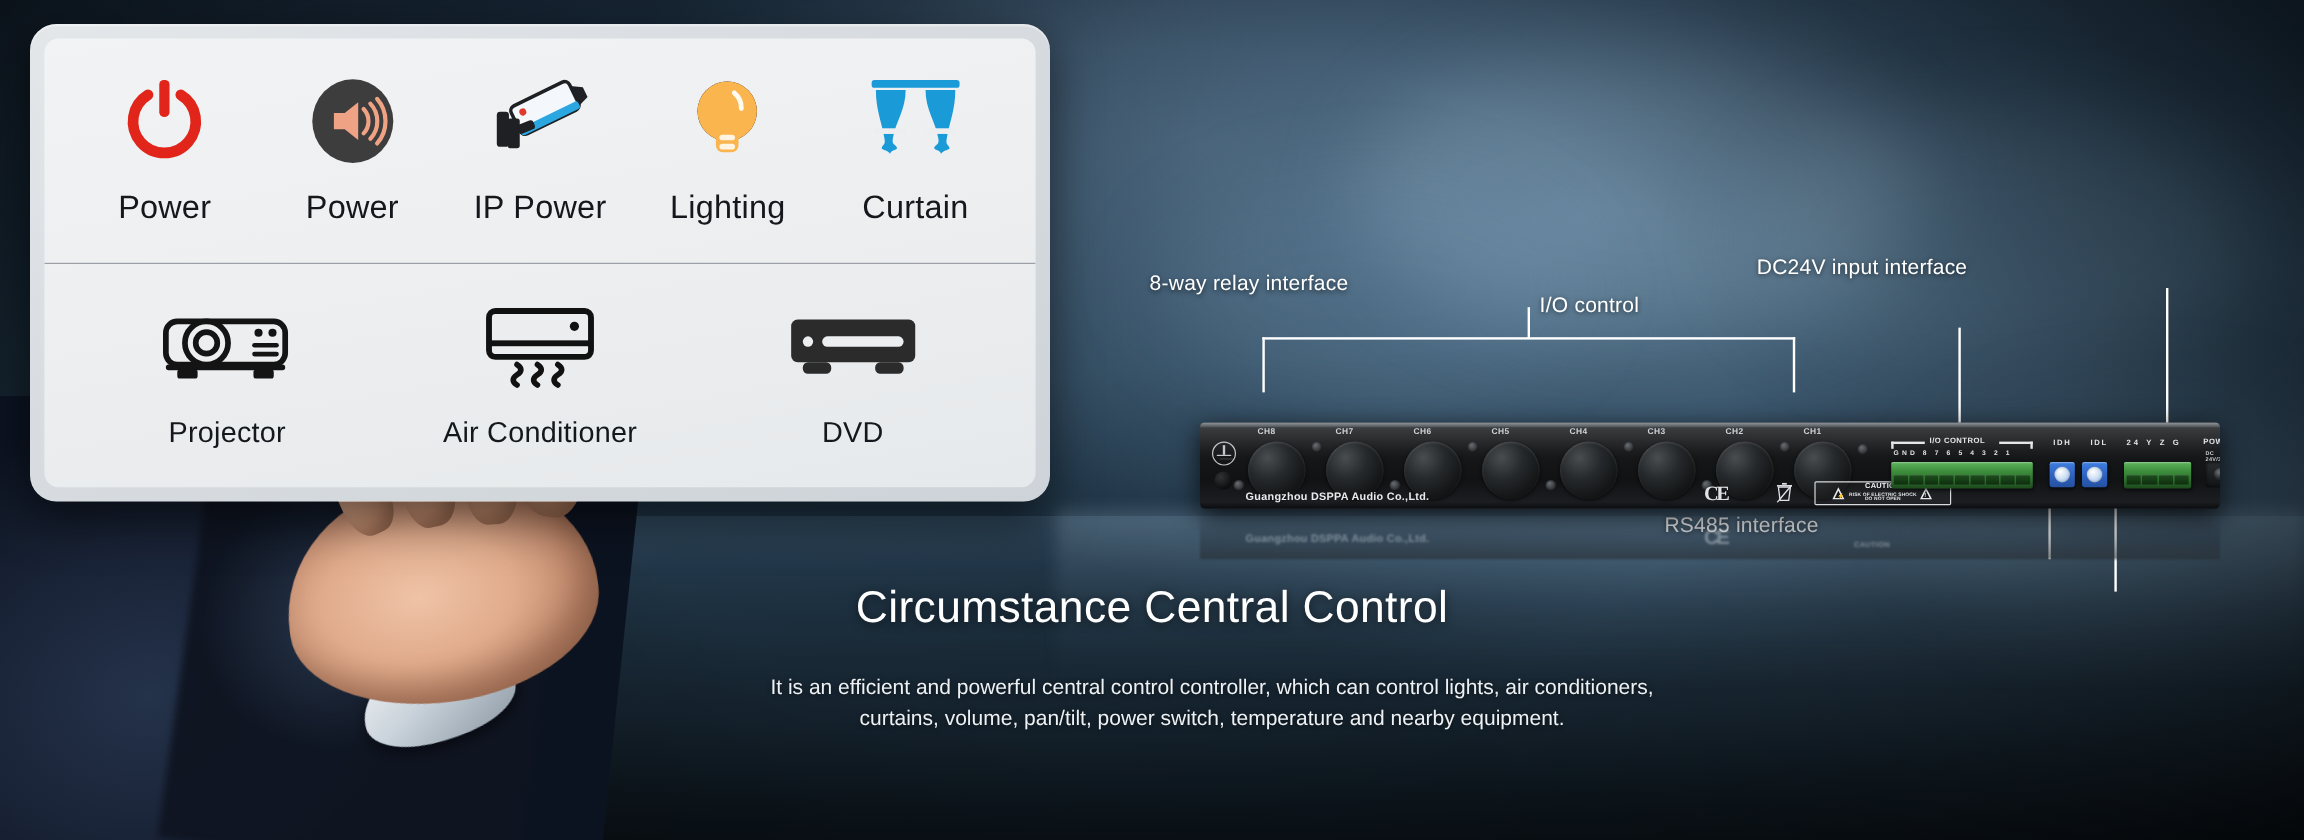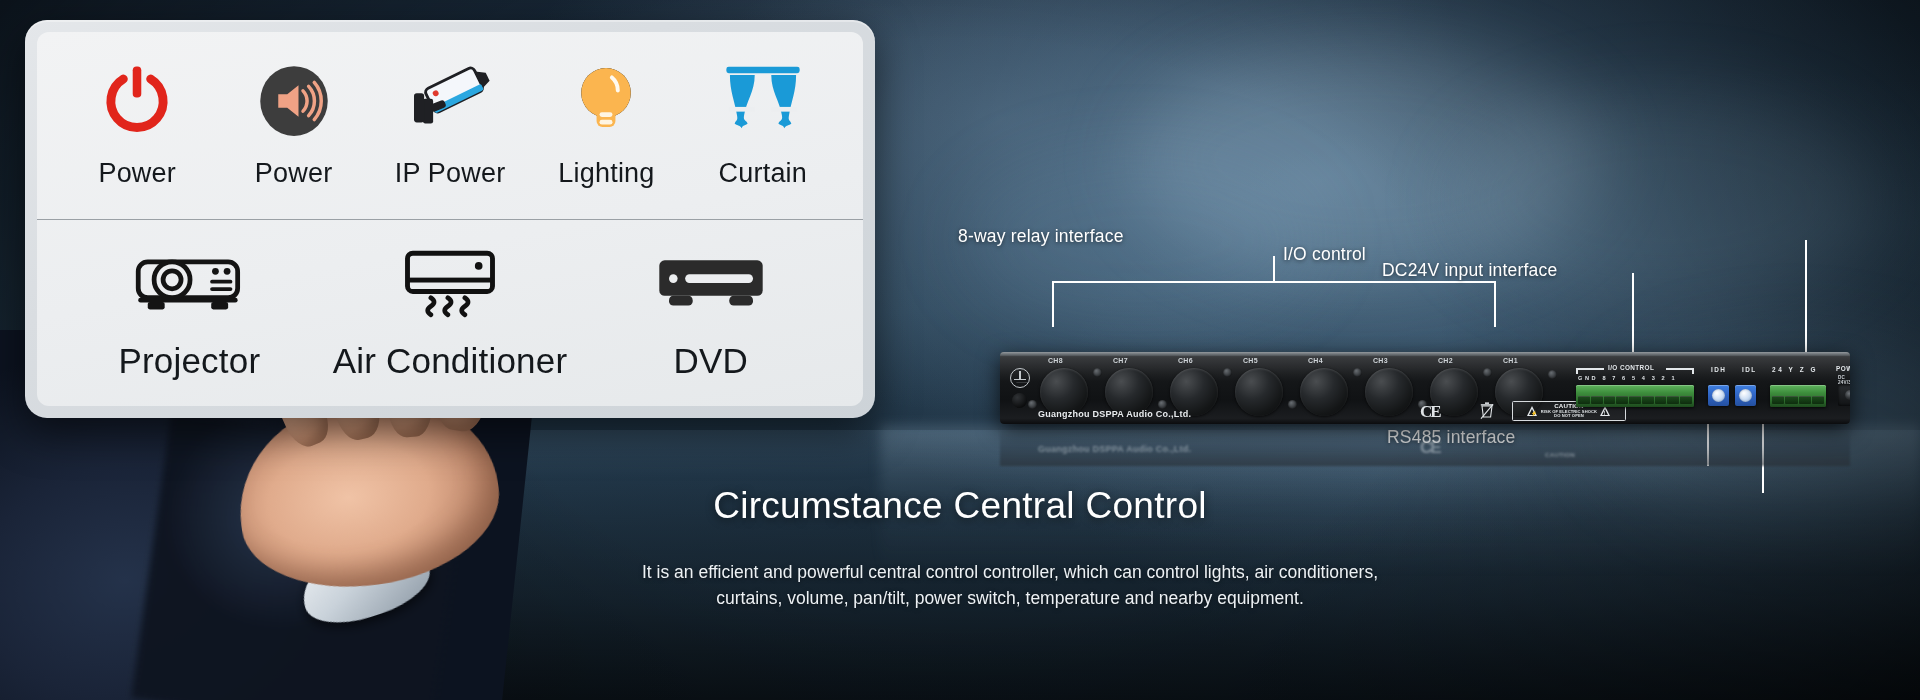--- a/index.html
+++ b/index.html
@@ -108,21 +108,21 @@
     gap:18px;
     cursor:pointer;
   }
   .icon-box{
     height:78px; display:flex; align-items:center; justify-content:center;
   }
   .cell-label{
     font-size:27px; color:#14181c; letter-spacing:.2px;
     white-space:nowrap;
   }
-  .row.r2 .cell-label{ font-size:35px; }
+  .row.r2 .cell-label{ font-size:24px; }
 
   
   .device-wrap{
     position:absolute; left:1000px; top:352px; width:850px; height:120px;
   }
   .device{
     position:absolute; left:0; top:0; width:850px; height:72px;
     background:linear-gradient(180deg,#3a3d40 0%, #232528 8%, #16181a 32%, #101214 66%, #1b1d20 92%, #0b0c0e 100%);
     border-radius:4px;
     box-shadow:0 6px 22px rgba(0,0,0,0.75);
@@ -446,21 +446,21 @@
 
     <div class="callout" style="left:958px;top:226px;">8-way relay interface</div>
     <div class="lead vline" style="left:1273px;top:256px;height:26px;"></div>
     <div class="lead hline" style="left:1052px;top:281px;width:444px;"></div>
     <div class="lead vline" style="left:1052px;top:281px;height:46px;"></div>
     <div class="lead vline" style="left:1494px;top:281px;height:46px;"></div>
 
     <div class="callout" style="left:1283px;top:244px;">I/O control</div>
     <div class="lead vline" style="left:1632px;top:273px;height:88px;"></div>
 
-    <div class="callout" style="left:1382px;top:212px;margin-top:48px;">DC24V input interface</div>
+    <div class="callout" style="left:1464px;top:212px;">DC24V input interface</div>
     <div class="lead vline" style="left:1805px;top:240px;height:120px;"></div>
 
     <div class="callout" style="left:1281px;top:378px;">Broadcast code control switch</div>
     <div class="lead vline" style="left:1707px;top:418px;height:48px;"></div>
 
     <div class="callout" style="left:1387px;top:427px;">RS485 interface</div>
     <div class="lead vline" style="left:1762px;top:418px;height:75px;"></div>
 
   </div>
 

